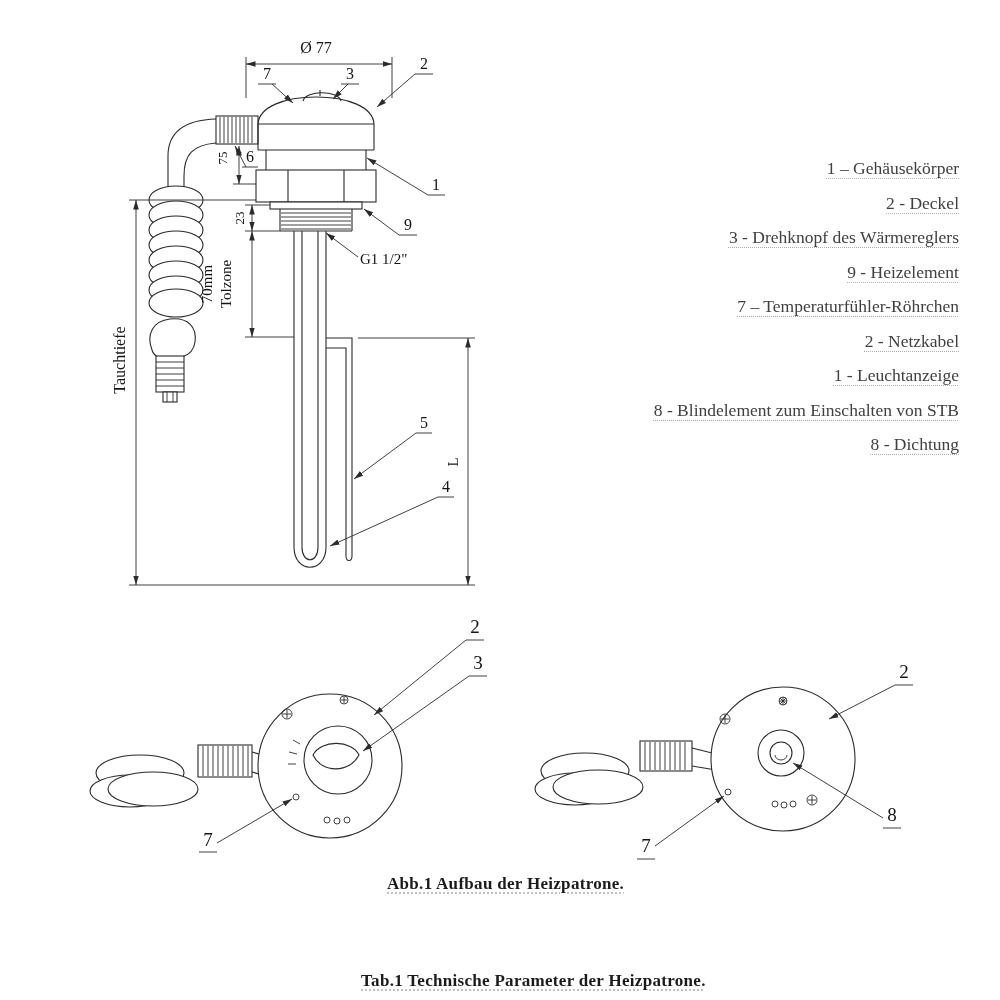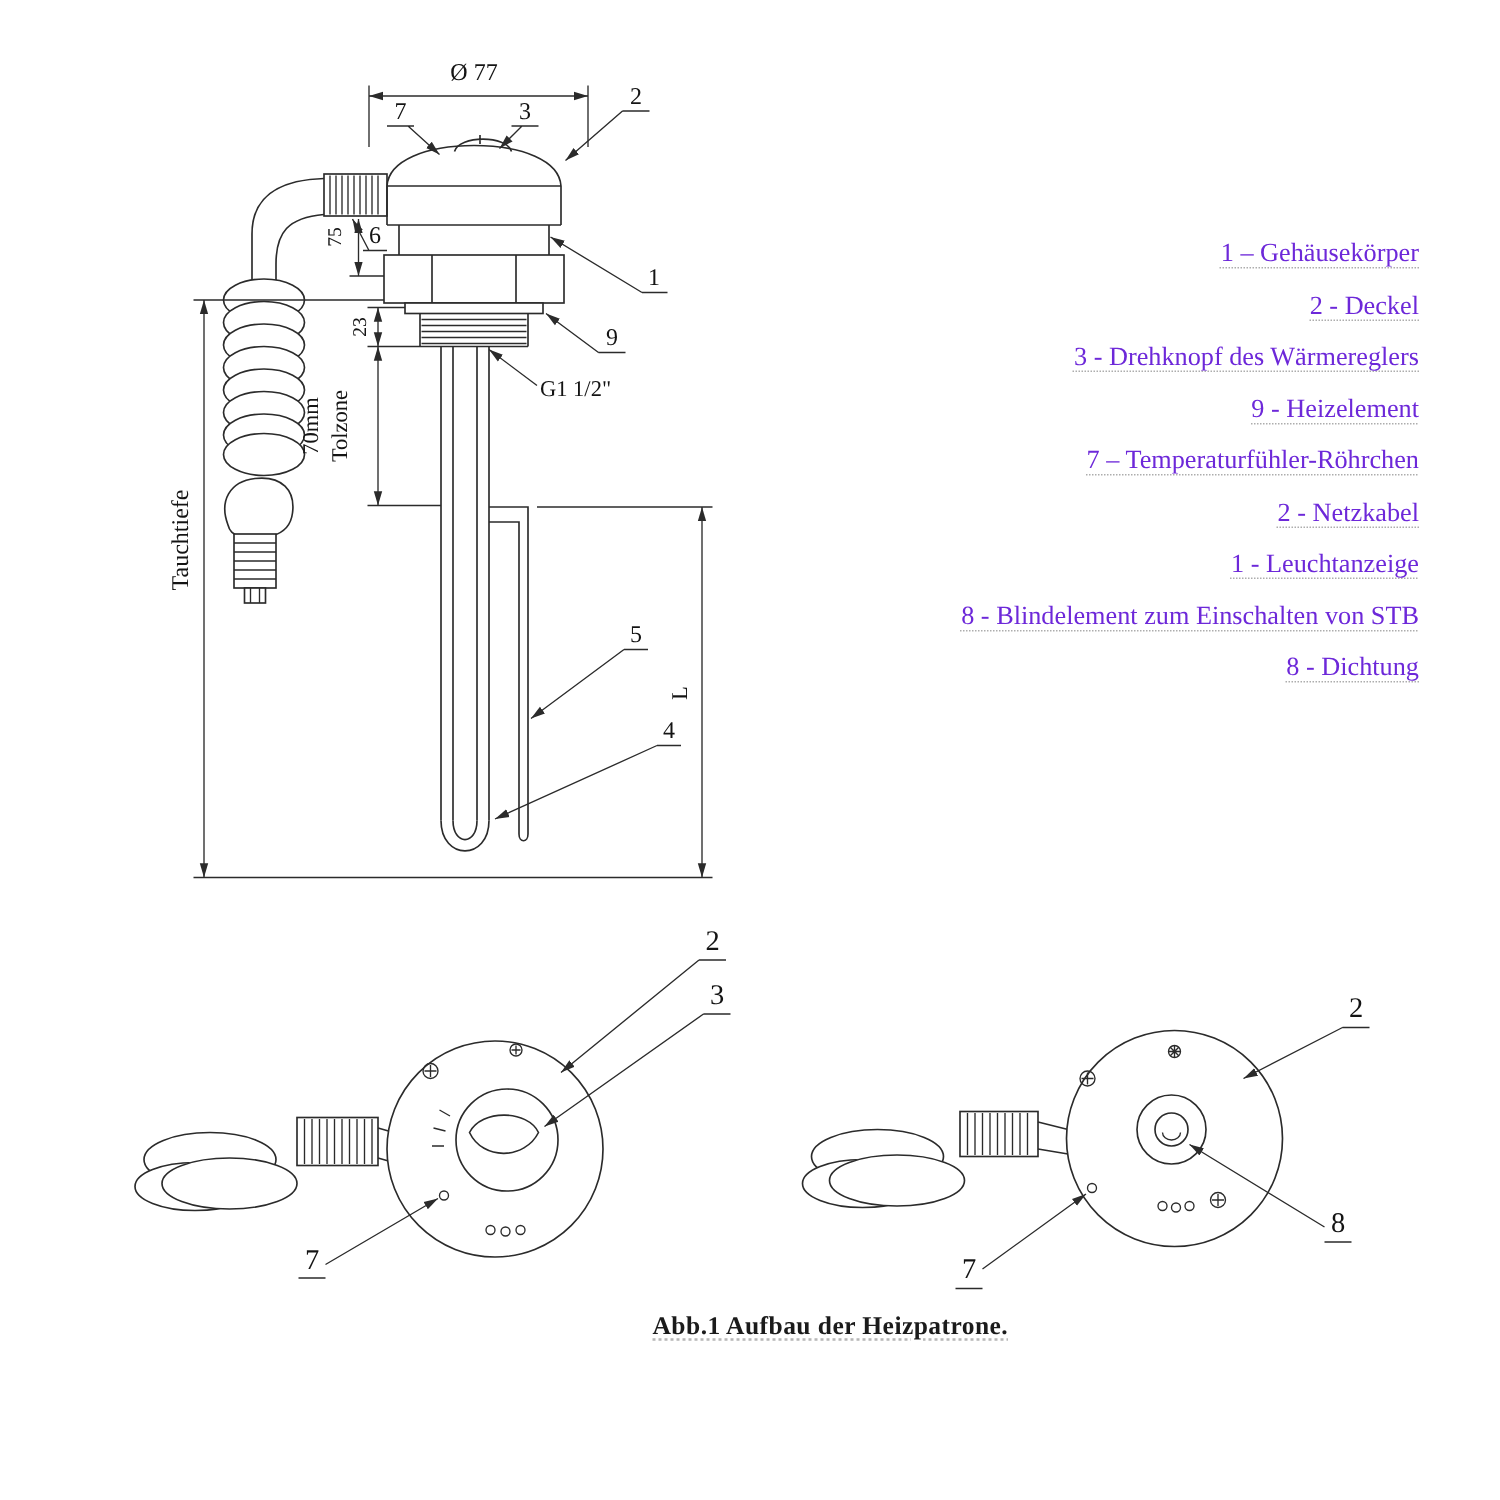--- a/index.html
+++ b/index.html
@@ -11,36 +11,36 @@
   svg{position:absolute;left:0;top:0;}
   svg .ln{stroke:#2b2b2b;stroke-width:1.1;fill:none;}
   svg .thin{stroke:#2b2b2b;stroke-width:0.9;fill:none;}
   svg .fw{fill:#ffffff;stroke:#2b2b2b;stroke-width:1.1;}
   svg text{font-family:"Liberation Serif", serif;fill:#141414;}
   svg .dim{font-size:15px;}
   svg .dims{font-size:13px;}
   svg .co{font-size:16px;}
   svg .co2{font-size:19px;}
   .legend{
-    position:absolute;left:516px;top:151px;width:430px;
-    font-size:17.5px;line-height:34.5px;color:#6d28d9;
+    position:absolute;left:529px;top:151px;width:430px;
+    font-size:17.5px;line-height:34.5px;color:#404040;
   }
   .legend .item{
     white-space:nowrap;
     text-decoration-line:underline;text-decoration-style:dotted;
     text-decoration-color:rgba(50,50,50,.40);text-decoration-thickness:1px;
     text-underline-offset:4px;
   }
   .caption{
     position:absolute;font-size:17px;font-weight:600;letter-spacing:.3px;
     text-decoration-line:underline;text-decoration-style:dotted;
     text-decoration-color:rgba(50,50,50,.35);text-underline-offset:4px;
     white-space:nowrap;
   }
-  .caption.abb{left:387px;top:874px;margin-left:48px;}
+  .caption.abb{left:387px;top:874px;}
   .caption.tab{left:361px;top:971px;}
 </style>
 </head>
 <body>
 
 <div class="page">
 
 <svg width="1000" height="1000" viewBox="0 0 1000 1000">
   <defs>
     <marker id="arr" markerWidth="10" markerHeight="7" refX="9.5" refY="3.5" orient="auto-start-reverse" markerUnits="userSpaceOnUse">
@@ -245,14 +245,15 @@
   <div class="item">3 - Drehknopf des Wärmereglers</div>
   <div class="item">9 - Heizelement</div>
   <div class="item">7 – Temperaturfühler-Röhrchen</div>
   <div class="item">2 - Netzkabel</div>
   <div class="item">1 - Leuchtanzeige</div>
   <div class="item">8 - Blindelement zum Einschalten von STB</div>
   <div class="item">8 - Dichtung</div>
 </div>
 
 <div class="caption abb">Abb.1 Aufbau der Heizpatrone.</div>
+<div class="caption tab">Tab.1 Technische Parameter der Heizpatrone.</div>
 
 </div>
 
 </body></html>

